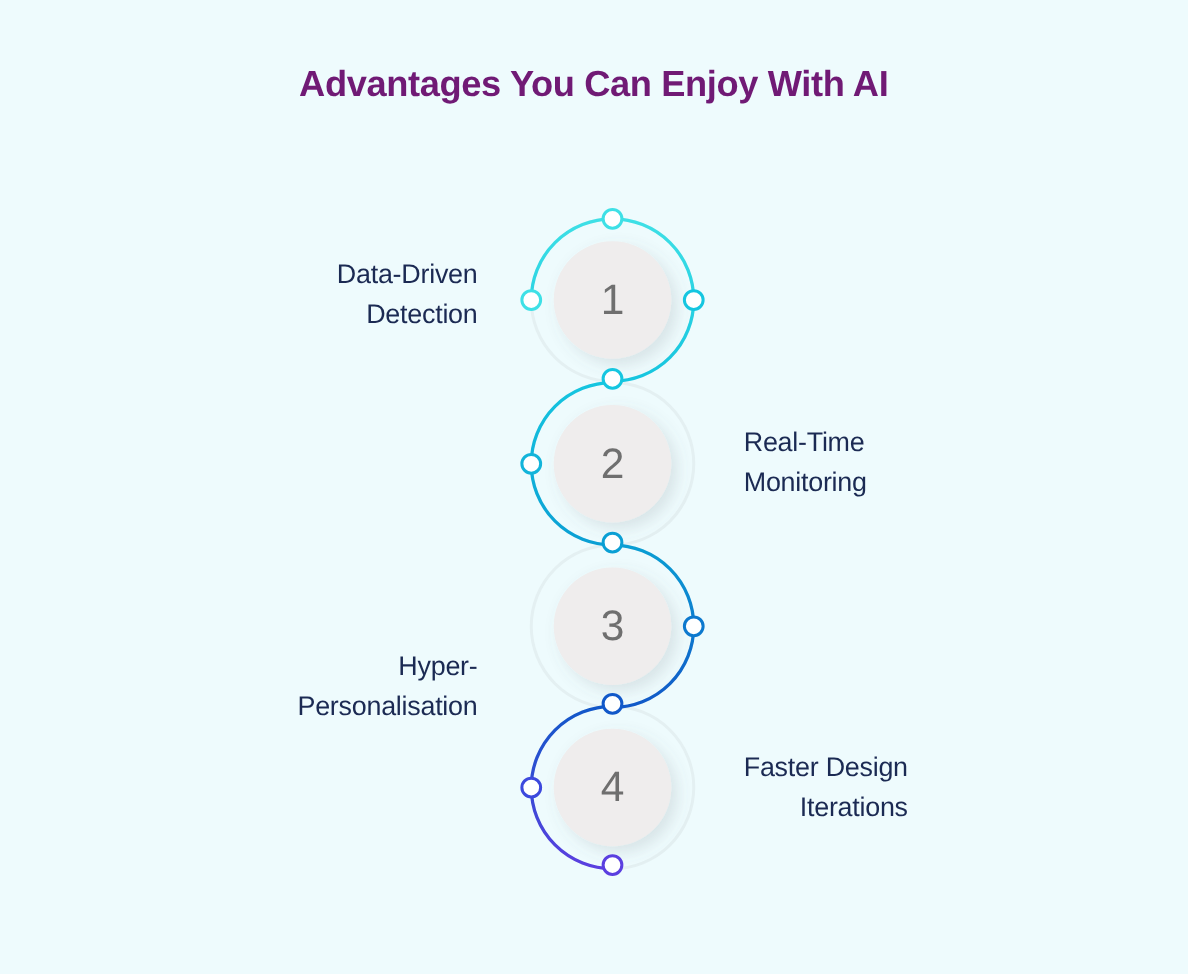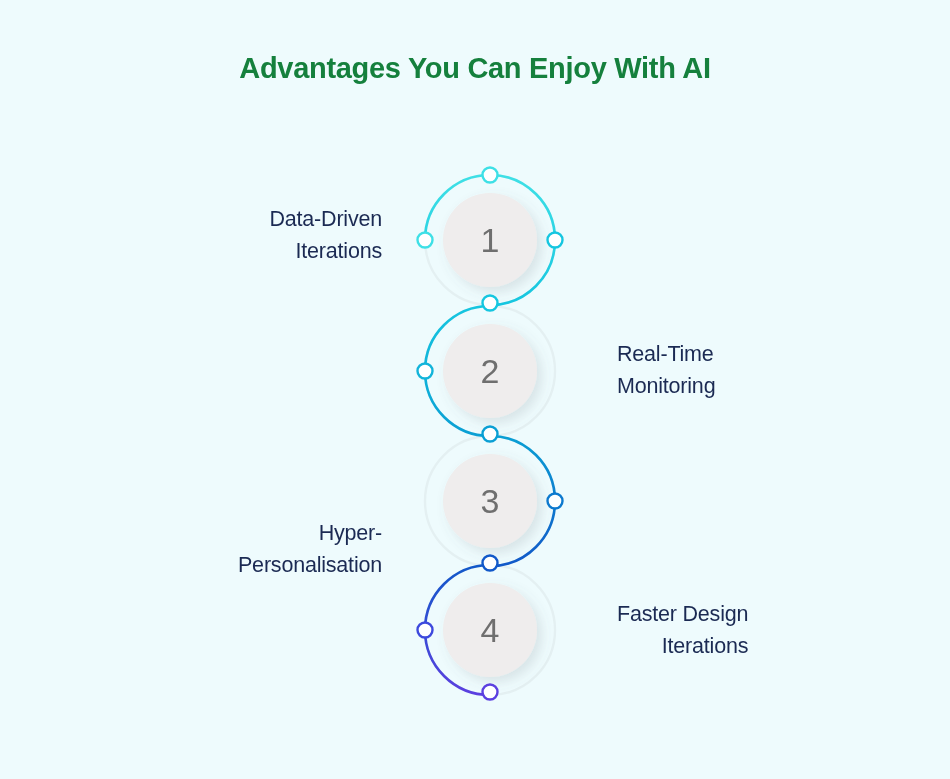--- a/index.html
+++ b/index.html
@@ -29,21 +29,21 @@
     top: 48px;
     width: 950px;
     text-align: center;
     pointer-events: none;
   }
   .title-line {
     display: block;
     font-family: "Liberation Sans", sans-serif;
     font-size: 29px;
     font-weight: bold;
-    color: #15803d;
+    color: #701a75;
     letter-spacing: -0.3px;
     line-height: 40px;
     white-space: nowrap;
   }
 
   
   #diagram {
     position: absolute;
     left: 0;
     top: 0;
@@ -61,21 +61,21 @@
     line-height: 32px;
     letter-spacing: -0.2px;
     white-space: pre-line;
   }
   .step-label.side-left {
     text-align: right;
     right: 568px;
   }
   .step-label.side-right {
     text-align: left;
-    left: 617px;
+    left: 595px;
   }
 
   #label-1 { top: 203px; }
   #label-2 { top: 338px; }
   #label-3 { top: 469px; margin-top: 48px; }
   #label-4 { top: 598px; text-align: right; }
 
   
   .disc-number {
     font-family: "Liberation Sans", sans-serif;
@@ -156,21 +156,21 @@
       <circle cx="425" cy="371" r="7.5" fill="#ffffff" stroke="#12b4da" stroke-width="2.4"></circle>
       <circle cx="490" cy="434" r="7.5" fill="#ffffff" stroke="#0a9fd4" stroke-width="2.4"></circle>
       <circle cx="555" cy="501" r="7.5" fill="#ffffff" stroke="#0d79ce" stroke-width="2.4"></circle>
       <circle cx="490" cy="563" r="7.5" fill="#ffffff" stroke="#1158c9" stroke-width="2.4"></circle>
       <circle cx="425" cy="630" r="7.5" fill="#ffffff" stroke="#3d49dd" stroke-width="2.4"></circle>
       <circle cx="490" cy="692" r="7.5" fill="#ffffff" stroke="#5b3fe0" stroke-width="2.4"></circle>
     </g>
   </svg>
 
   <div id="label-1" class="step-label side-left">Data-Driven
-Iterations</div>
+Detection</div>
 
   <div id="label-2" class="step-label side-right">Real-Time
 Monitoring</div>
 
   <div id="label-3" class="step-label side-left">Hyper-
 Personalisation</div>
 
   <div id="label-4" class="step-label side-right">Faster Design
 Iterations</div>
 

